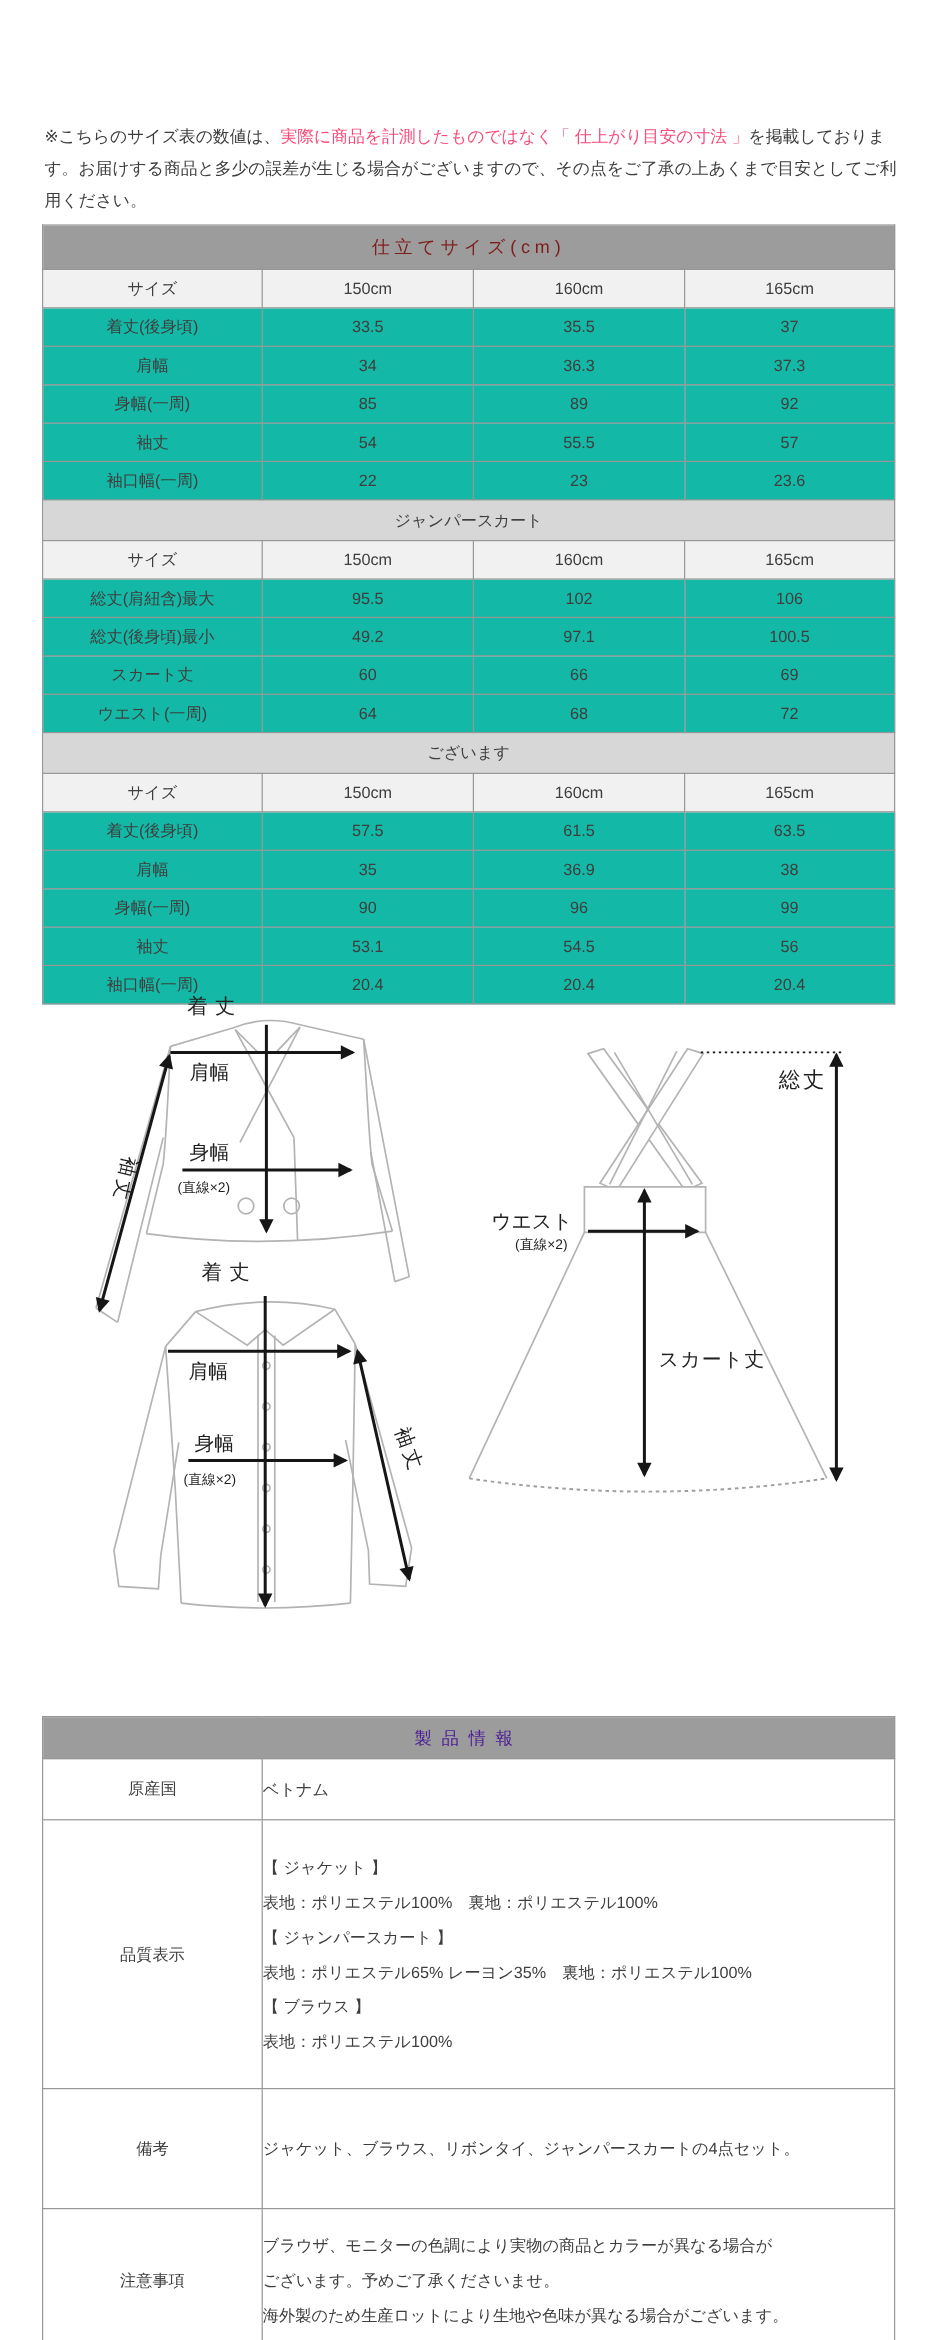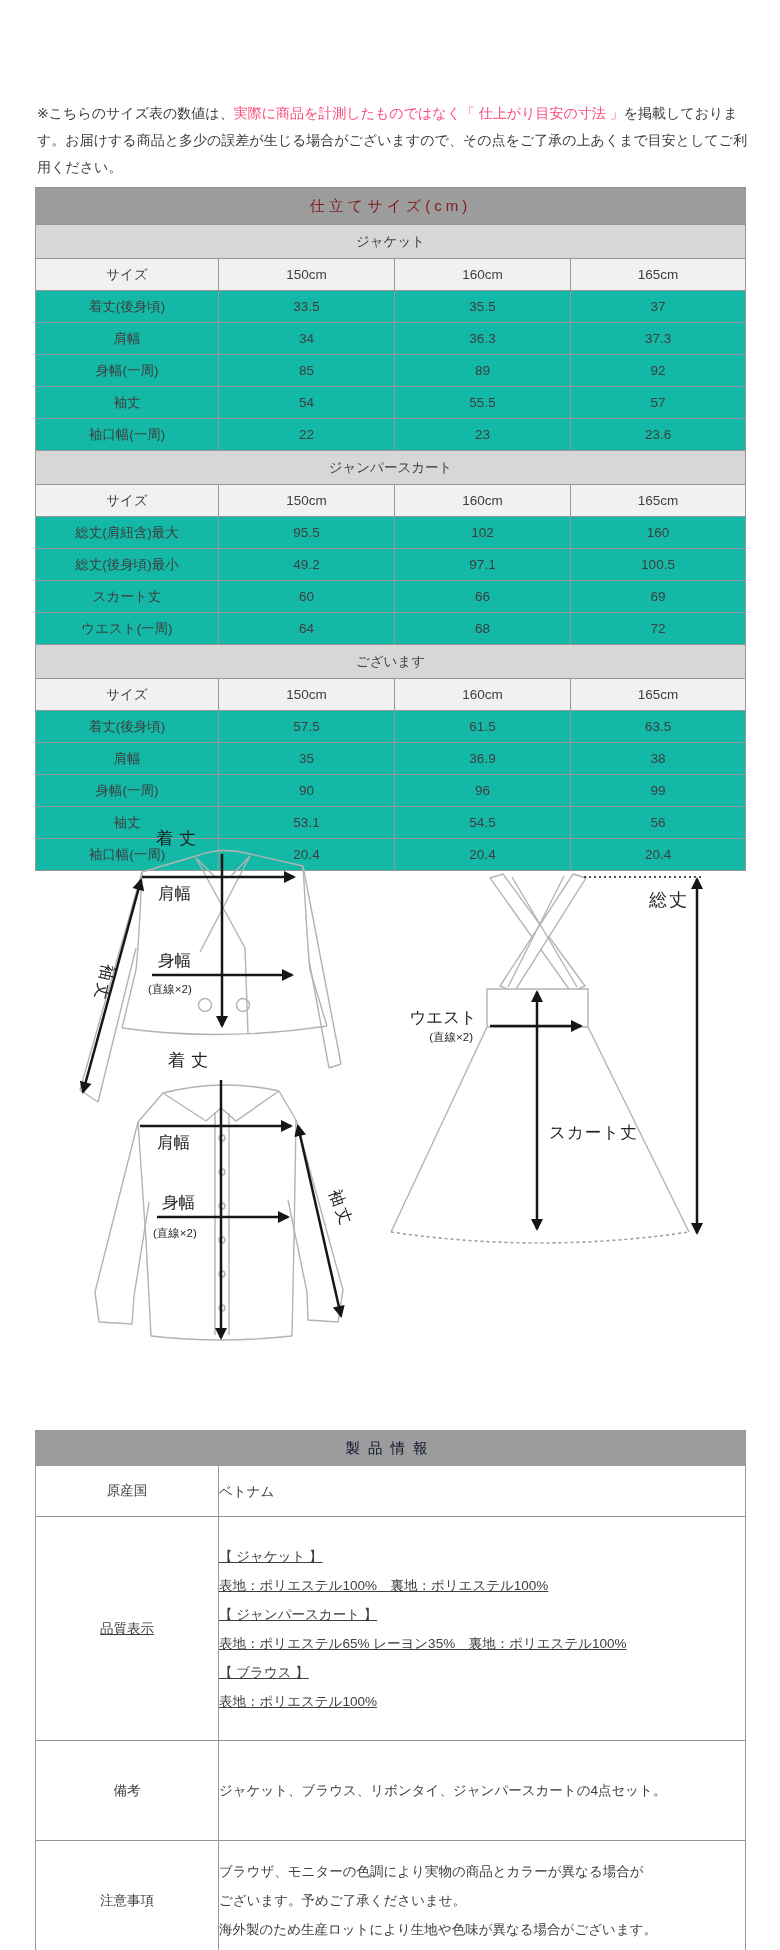--- a/index.html
+++ b/index.html
@@ -26,26 +26,26 @@
   .diagrams svg text{fill:#1f1f1f;font-family:"Liberation Sans","DejaVu Sans",sans-serif;}
   .garment{stroke:#b3b3b3;stroke-width:1.4;fill:none;}
   .garmentF{stroke:#b3b3b3;stroke-width:1.4;fill:#ffffff;}
   .meas{stroke:#161616;stroke-width:2.5;fill:none;}
   .dotln{stroke:#161616;stroke-width:1.6;fill:none;stroke-dasharray:2,3;}
   .hemln{stroke:#9f9f9f;stroke-width:1.6;fill:none;stroke-dasharray:3,3;}
 
   table.pinfo{position:absolute;left:35px;top:1430px;width:710px;border-collapse:collapse;table-layout:fixed;
     border:1px solid #7e7e7e;}
   table.pinfo td{border:1px solid #979797;font-size:13.5px;color:#3e3e3e;vertical-align:middle;padding:0;}
-  .pinfo tr.thead td{background:#9c9c9c;color:#0f172a;height:34px;text-align:center;letter-spacing:8px;
+  .pinfo tr.thead td{background:#9c9c9c;color:#4c1d95;height:34px;text-align:center;letter-spacing:8px;
     font-size:14.5px;}
   .pinfo td.lbl{text-align:center;}
   .pinfo td.val{padding:8px 12px 8px 0;line-height:29px;text-align:left;}
   .pinfo tr.r-origin td{height:34px;}
-  .pinfo tr.r-quality td{height:207px;text-decoration:underline;}
+  .pinfo tr.r-quality td{height:207px;}
   .pinfo tr.r-note td{height:83px;margin-top:14px;}
   .pinfo tr.r-caution td{height:103px;}
 </style>
 </head>
 <body>
 
 <div class="page">
 
 
   <p class="disclaimer"><span>※こちらのサイズ表の数値は、</span><span class="hl">実際に商品を計測したものではなく「 仕上がり目安の寸法 」</span><span>を掲載しております。お届けする商品と多少の誤差が生じる場合がございますので、その点をご了承の上あくまで目安としてご利用ください。</span></p>
@@ -55,23 +55,20 @@
         <col style="width:183px">
         <col style="width:176px">
         <col style="width:176px">
         <col style="width:175px">
       </colgroup>
     <tbody>
     <tr class="thead">
       <td colspan="4">仕立てサイズ(cm)</td>
     </tr>
 
-    <tr class="sec">
-      <td colspan="4">ジャケット</td>
-    </tr>
     <tr class="size-row">
       <td class="lbl">サイズ</td>
       <td>150cm</td>
       <td>160cm</td>
       <td>165cm</td>
     </tr>
     <tr class="row">
       <td class="lbl">着丈(後身頃)</td>
       <td>33.5</td>
       <td>35.5</td>
@@ -108,21 +105,21 @@
     <tr class="size-row">
       <td class="lbl">サイズ</td>
       <td>150cm</td>
       <td>160cm</td>
       <td>165cm</td>
     </tr>
     <tr class="row">
       <td class="lbl">総丈(肩紐含)最大</td>
       <td>95.5</td>
       <td>102</td>
-      <td>160</td>
+      <td>106</td>
     </tr>
     <tr class="row">
       <td class="lbl">総丈(後身頃)最小</td>
       <td>49.2</td>
       <td>97.1</td>
       <td>100.5</td>
     </tr>
     <tr class="row">
       <td class="lbl">スカート丈</td>
       <td>60</td>

